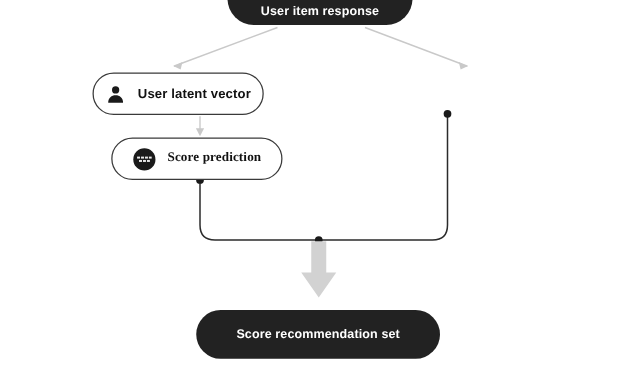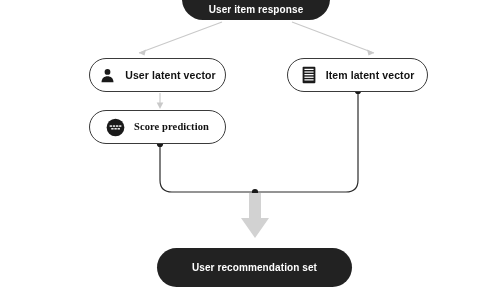--- a/index.html
+++ b/index.html
@@ -59,21 +59,21 @@
   
   #node-user-item-response {
     left: 182px;
     top: -22px;
     width: 148px;
     height: 42px;
     align-items: flex-end;
     padding-bottom: 5px;
   }
   #node-user-latent-vector {
-    left: 89px;
+    left: 74px;
     top: 58px;
     width: 137px;
     height: 34px;
   }
   #node-item-latent-vector {
     left: 287px;
     top: 58px;
     width: 141px;
     height: 34px;
   }
@@ -135,47 +135,34 @@
   <div class="node node-light" id="node-user-latent-vector">
     <span class="icon">
       <svg width="17" height="17" viewBox="0 0 24 24">
         <circle cx="12" cy="7" r="4.1" fill="#1a1a1a"></circle>
         <path d="M3.6 21.5 C3.6 15.9 7.4 13 12 13 C16.6 13 20.4 15.9 20.4 21.5 Z" fill="#1a1a1a"></path>
       </svg>
     </span>
     <span class="node-label">User latent vector</span>
   </div>
 
-  <div class="node node-light" id="node-item-latent-vector">
-    <span class="icon">
-      <svg width="16" height="18" viewBox="0 0 18 22">
-        <rect x="1.2" y="0.9" width="15.6" height="20.2" rx="1.1" fill="#1a1a1a"></rect>
-        <rect x="3.4" y="3.4" width="11.2" height="1.5" fill="#ffffff"></rect>
-        <rect x="3.4" y="6.6" width="11.2" height="1.5" fill="#ffffff"></rect>
-        <rect x="3.4" y="9.8" width="11.2" height="1.5" fill="#ffffff"></rect>
-        <rect x="3.4" y="13.0" width="11.2" height="1.5" fill="#ffffff"></rect>
-        <rect x="3.4" y="16.2" width="11.2" height="1.5" fill="#ffffff"></rect>
-      </svg>
-    </span>
-    <span class="node-label">Item latent vector</span>
-  </div>
 
   <div class="node node-light" id="node-score-prediction">
     <span class="icon">
       <svg width="19" height="19" viewBox="0 0 24 24">
         <circle cx="12" cy="12" r="11.2" fill="#1a1a1a"></circle>
         <rect x="4.6" y="9.2" width="3.0" height="2.0" fill="#e8e8e8"></rect>
         <rect x="8.6" y="9.2" width="3.0" height="2.0" fill="#e8e8e8"></rect>
         <rect x="12.6" y="9.2" width="3.0" height="2.0" fill="#e8e8e8"></rect>
         <rect x="16.6" y="9.2" width="2.8" height="2.0" fill="#e8e8e8"></rect>
         <rect x="6.6" y="12.6" width="3.0" height="2.0" fill="#e8e8e8"></rect>
         <rect x="10.6" y="12.6" width="3.0" height="2.0" fill="#e8e8e8"></rect>
         <rect x="14.6" y="12.6" width="3.0" height="2.0" fill="#e8e8e8"></rect>
       </svg>
     </span>
     <span class="node-label">Score prediction</span>
   </div>
 
   <div class="node node-dark" id="node-item-recommendation-set">
-    <span class="node-label">User recommendation set</span>
+    <span class="node-label">Score recommendation set</span>
   </div>
 
 </div>
 
 </body></html>

